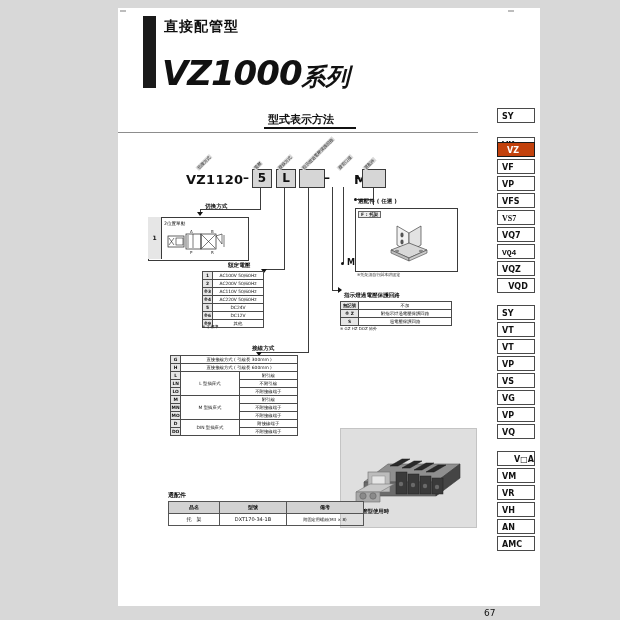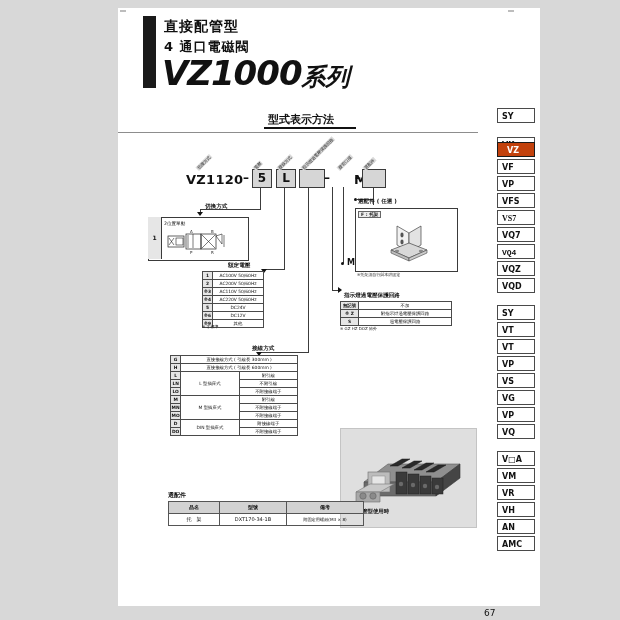--- a/index.html
+++ b/index.html
@@ -78,21 +78,20 @@
 
   <div class="edge" style="left:0;top:0;width:118px;height:620px;"></div>
   <div class="edge" style="left:0;top:0;width:620px;height:8px;"></div>
   <div class="edge" style="left:0;top:606px;width:620px;height:14px;"></div>
   <div class="edge" style="left:540px;top:0;width:80px;height:620px;"></div>
   <div class="edge" style="left:120px;top:10px;width:6px;height:2px;background:#bdbdbd;"></div>
   <div class="edge" style="left:508px;top:10px;width:6px;height:2px;background:#bdbdbd;"></div>
 
   <div class="hdr-bar"></div>
   <div class="hdr-l1">直接配管型</div>
-  <div class="hdr-l2">4 通口電磁閥</div>
   <div class="hdr-l3"><span>VZ1000</span><span class="sfx">系列</span></div>
 
   <div class="sec-title">型式表示方法</div>
   <div class="sec-underline"></div>
   <div class="sec-rule"></div>
 
   <div class="mc">VZ1120</div>
   <div class="dash" style="left:243px;">–</div>
   <div class="mcbox" style="left:252px;width:18px;">5</div>
   <div class="mcbox" style="left:276px;width:18px;">L</div>
@@ -323,32 +322,32 @@
   <div class="tab" style="top:108px;">SY</div>
   <div class="tab" style="top:125px;margin-top:12px;">VK</div>
   <div class="tab on" style="top:142px;">VZ</div>
   <div class="tab" style="top:159px;">VF</div>
   <div class="tab" style="top:176px;">VP</div>
   <div class="tab" style="top:193px;">VFS</div>
   <div class="tab" style="top:210px;font-family:Liberation Serif, serif;">VS7</div>
   <div class="tab" style="top:227px;">VQ7</div>
   <div class="tab" style="top:244px;font-family:Liberation Mono, monospace;">VQ4</div>
   <div class="tab" style="top:261px;">VQZ</div>
-  <div class="tab" style="top:278px;">VQD</div>
+  <div class="tab" style="top:278px;text-align:center;">VQD</div>
 
   <div class="tab" style="top:305px;">SY</div>
   <div class="tab" style="top:322px;">VT</div>
   <div class="tab" style="top:339px;">VT</div>
   <div class="tab" style="top:356px;">VP</div>
   <div class="tab" style="top:373px;">VS</div>
   <div class="tab" style="top:390px;">VG</div>
   <div class="tab" style="top:407px;">VP</div>
   <div class="tab" style="top:424px;">VQ</div>
 
-  <div class="tab" style="top:451px;">V□A</div>
+  <div class="tab" style="top:451px;text-align:right;">V□A</div>
   <div class="tab" style="top:468px;">VM</div>
   <div class="tab" style="top:485px;">VR</div>
   <div class="tab" style="top:502px;">VH</div>
   <div class="tab" style="top:519px;">AN</div>
   <div class="tab" style="top:536px;">AMC</div>
 
   <div class="pgnum">67</div>
 </div>
 
 </body></html>

